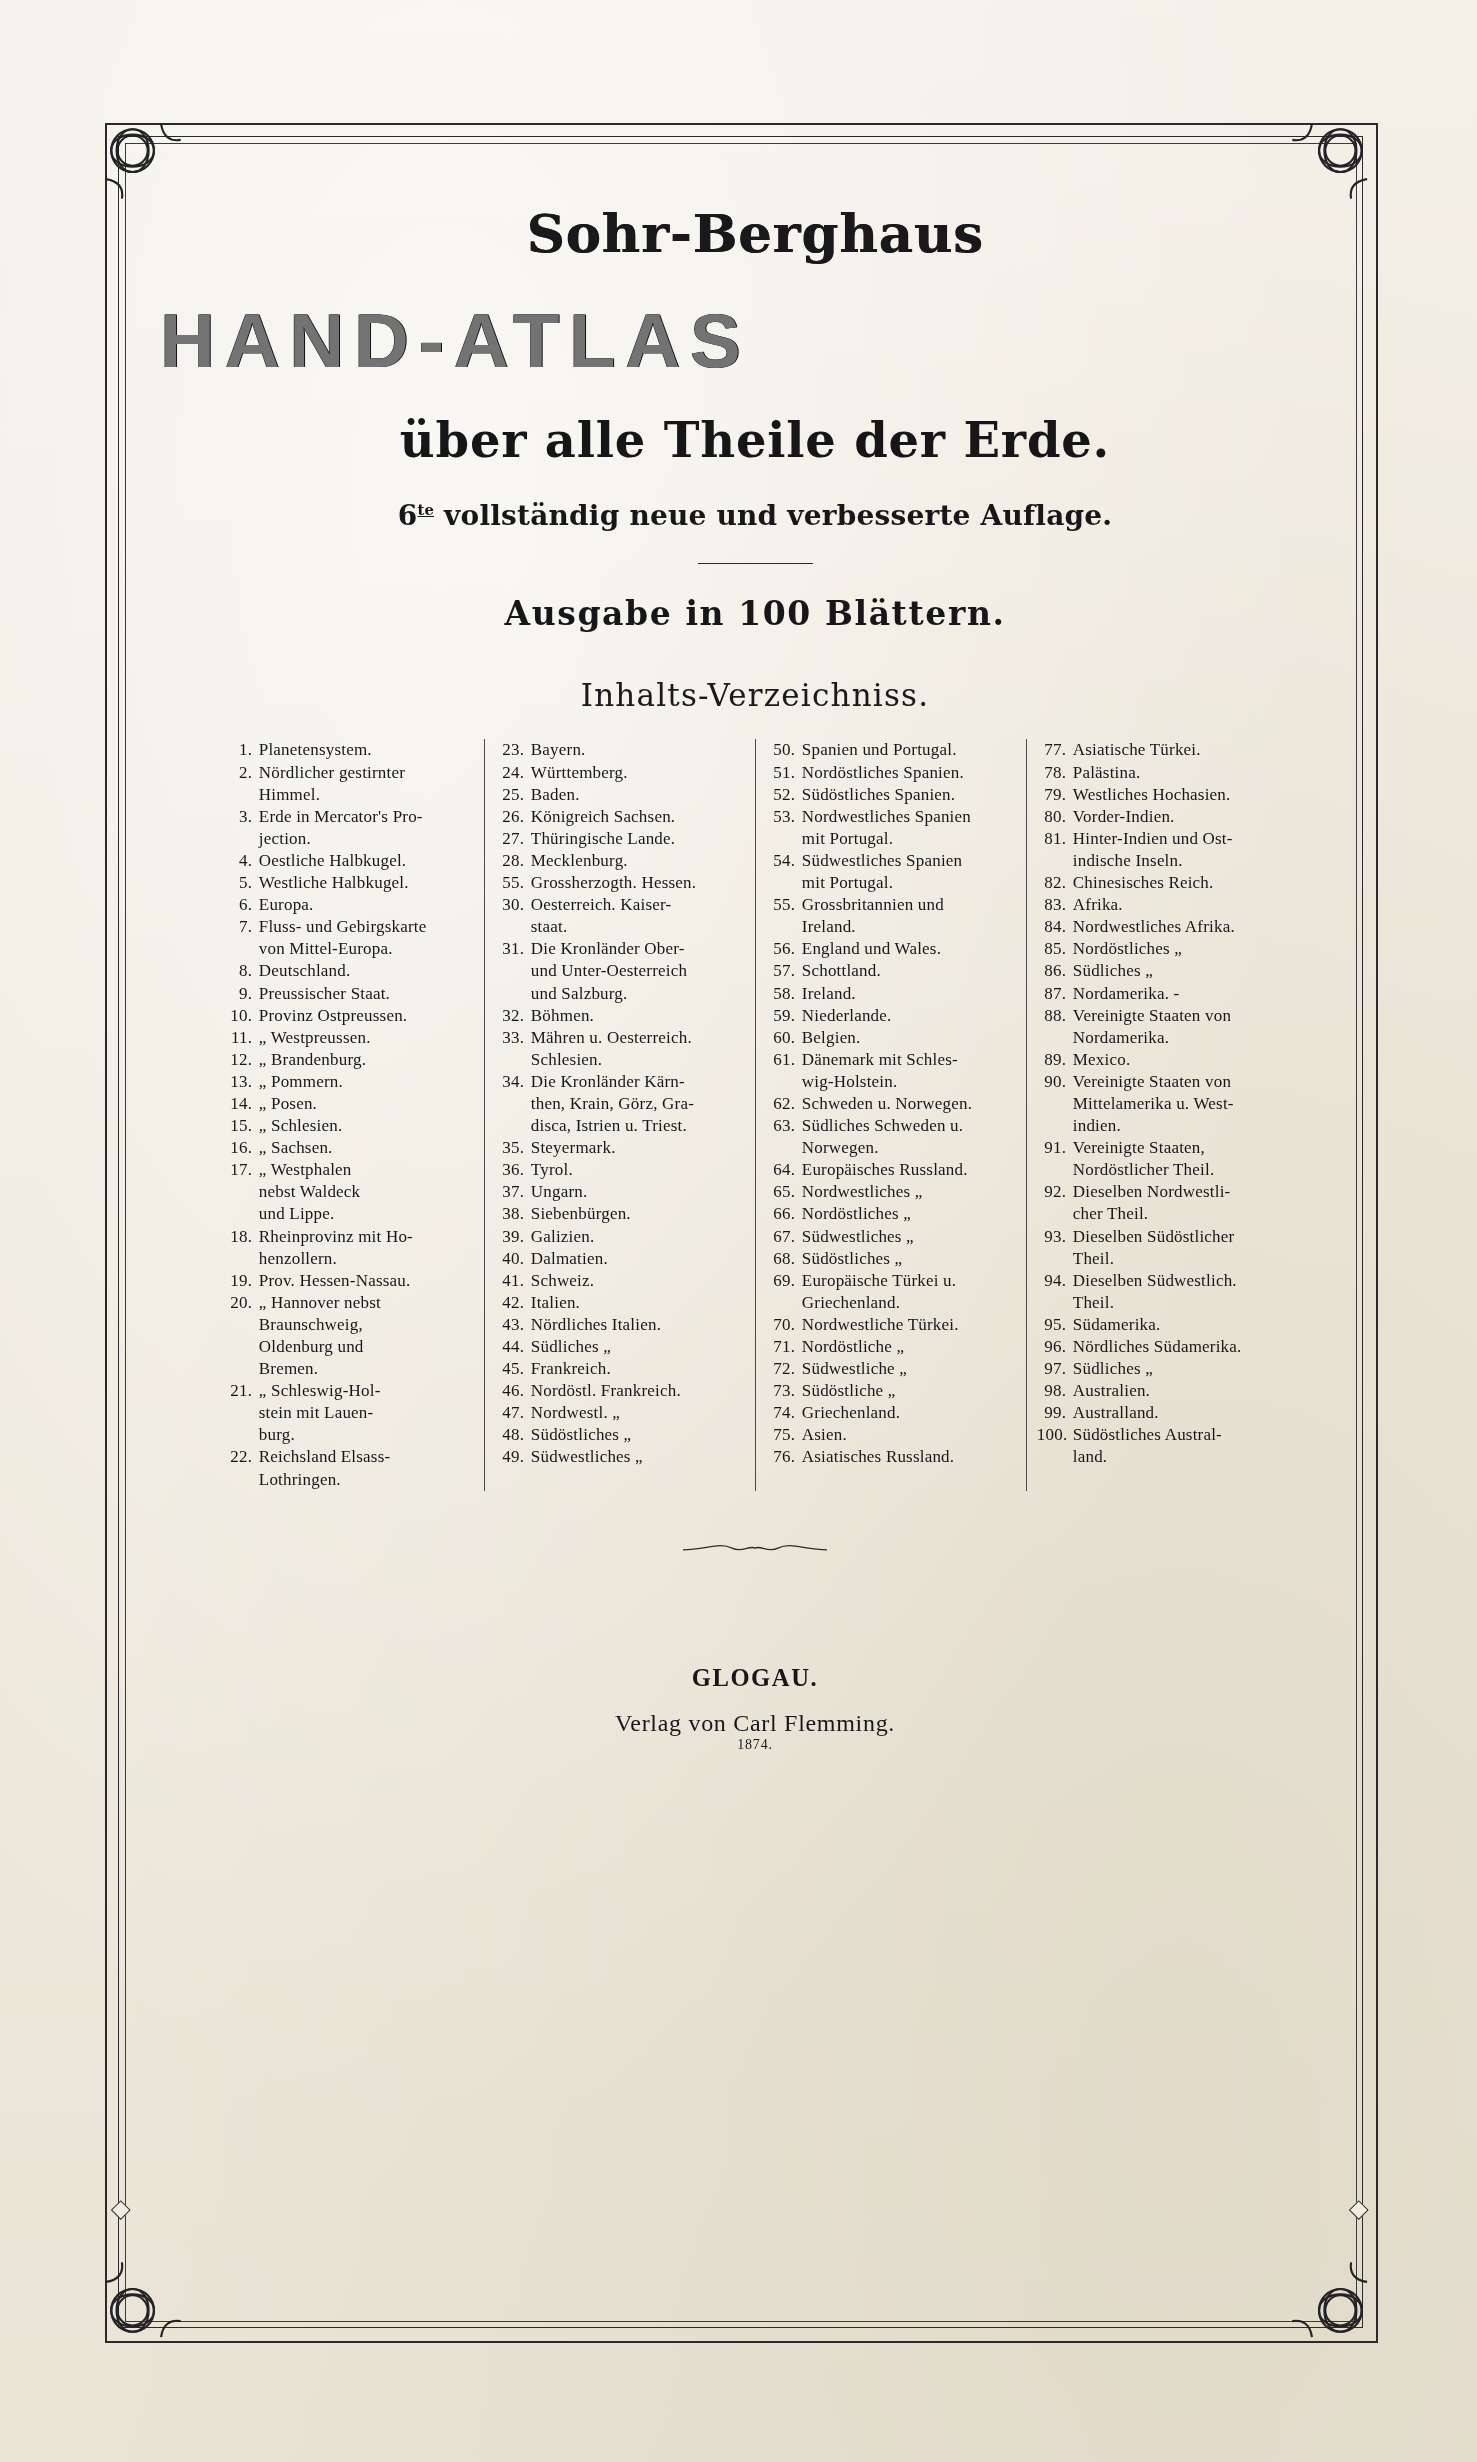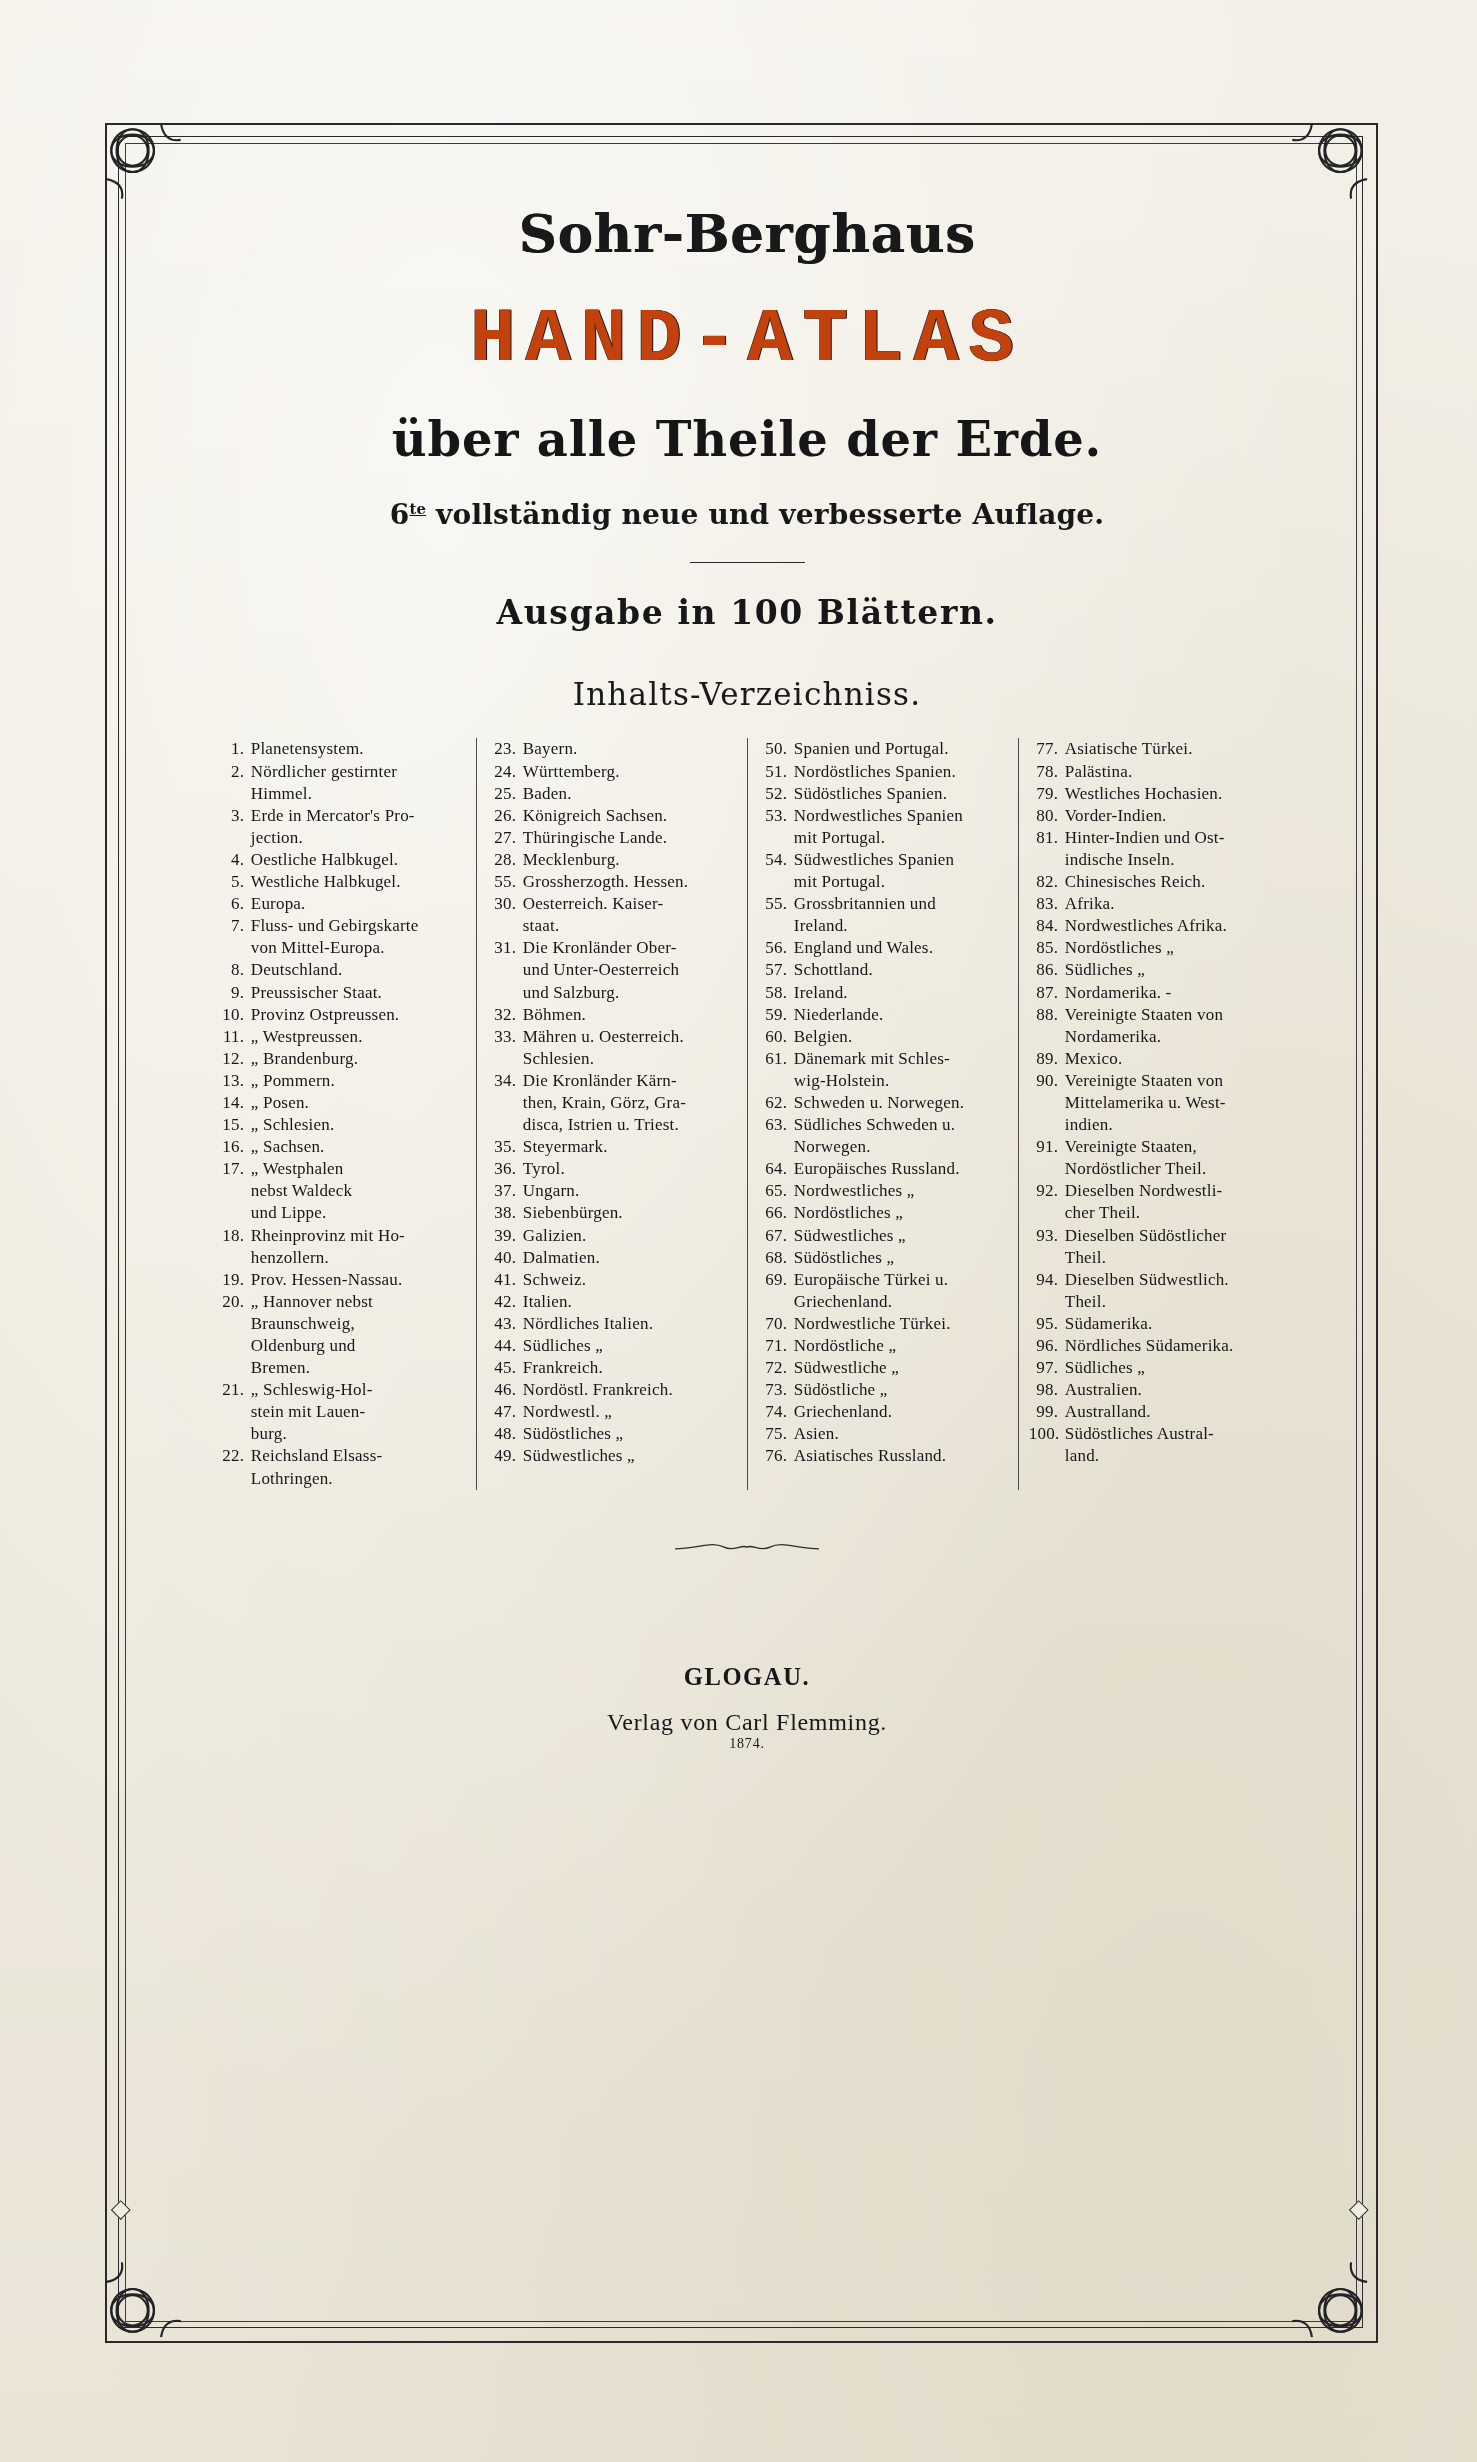--- a/index.html
+++ b/index.html
@@ -55,43 +55,42 @@
     height: 89px;
     color: #232326;
   }
   .c-tl { left: 97px; top: 115px; }
   .c-tr { left: 1287px; top: 115px; transform: scaleX(-1); }
   .c-bl { left: 97px; top: 2257px; transform: scaleY(-1); }
   .c-br { left: 1287px; top: 2257px; transform: scale(-1,-1); }
 
   .content {
     position: absolute;
-    left: 152px;
+    left: 160px;
     top: 164px;
     width: 1190px;
   }
 
   .t-sohr {
     text-align: center;
     font-family: "DejaVu Serif", serif;
     font-weight: bold;
     font-size: 53px;
     letter-spacing: 0.8px;
     margin-top: 38px;
     color: #19191b;
     text-shadow: 0.5px 0 0 #19191b;
   }
   .t-handatlas {
-    text-align: center;
-    font-family: Liberation Mono, monospace;
+    font-family: Liberation Sans, sans-serif;
     font-weight: bold;
     font-size: 76px;
     letter-spacing: 9.8px;
     margin-top: 33px;
-    color: #c2410c;
+    color: #737373;
     text-shadow: 1px 0 0 #131315, -0.5px 0 0 #131315;
   }
   .t-ueber {
     text-align: center;
     font-family: "DejaVu Serif", serif;
     font-weight: bold;
     font-size: 48px;
     letter-spacing: 0.8px;
     margin-top: 28px;
     color: #161618;

